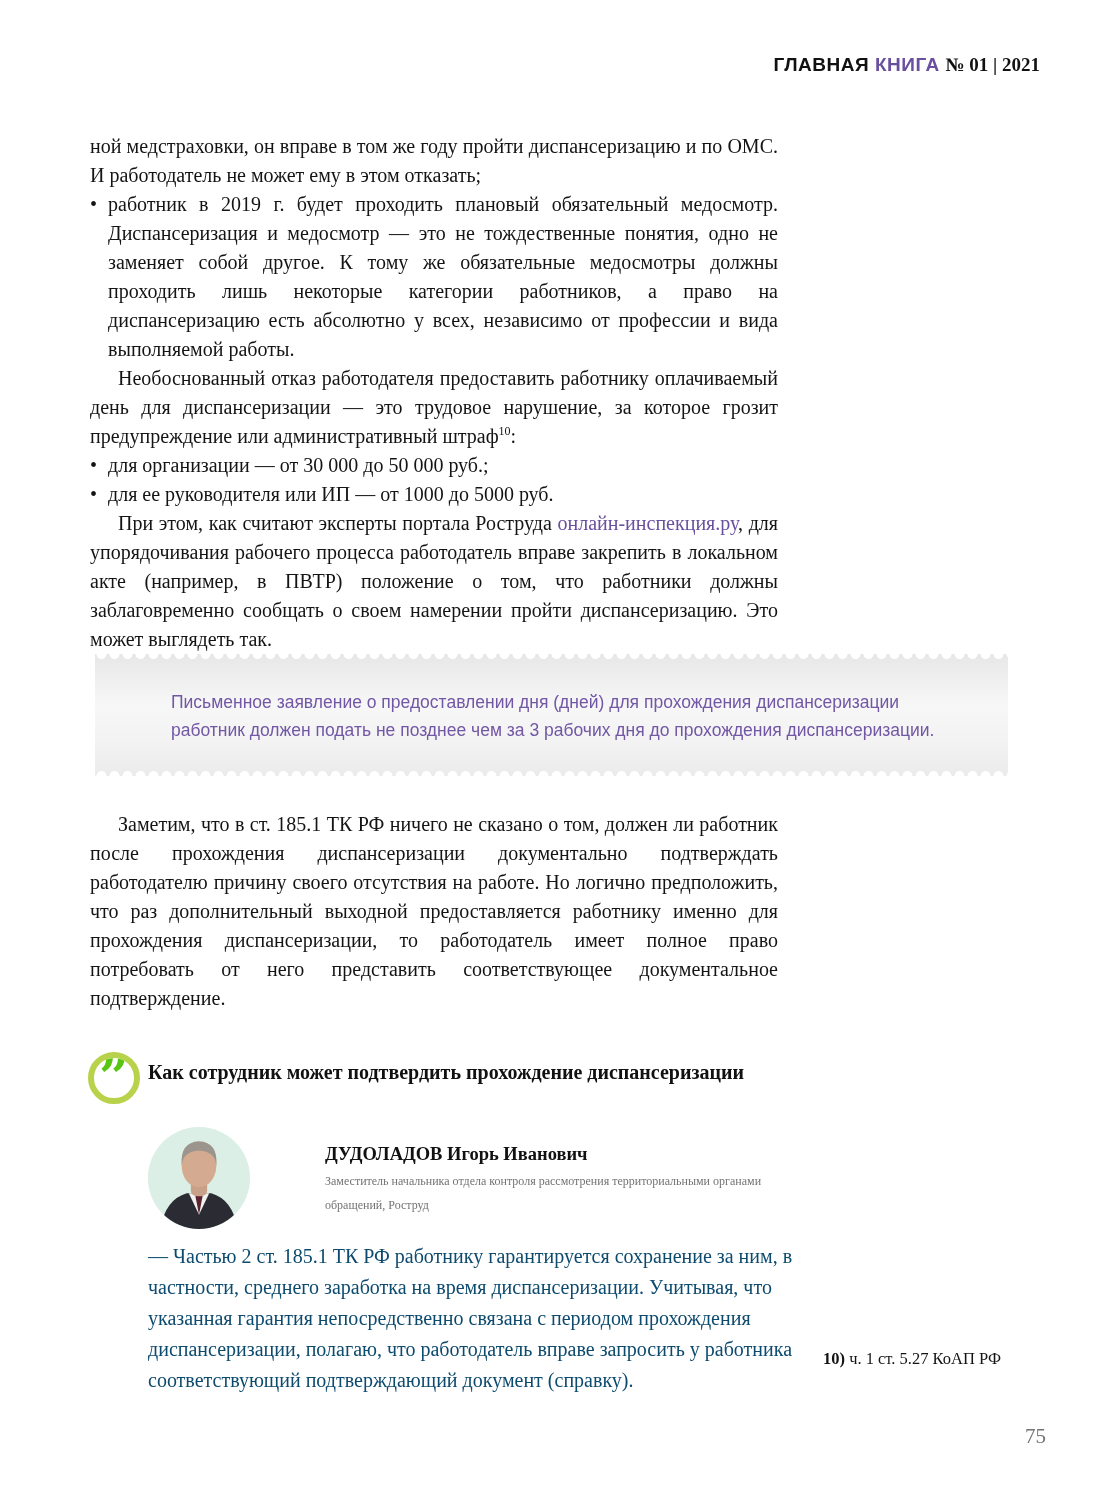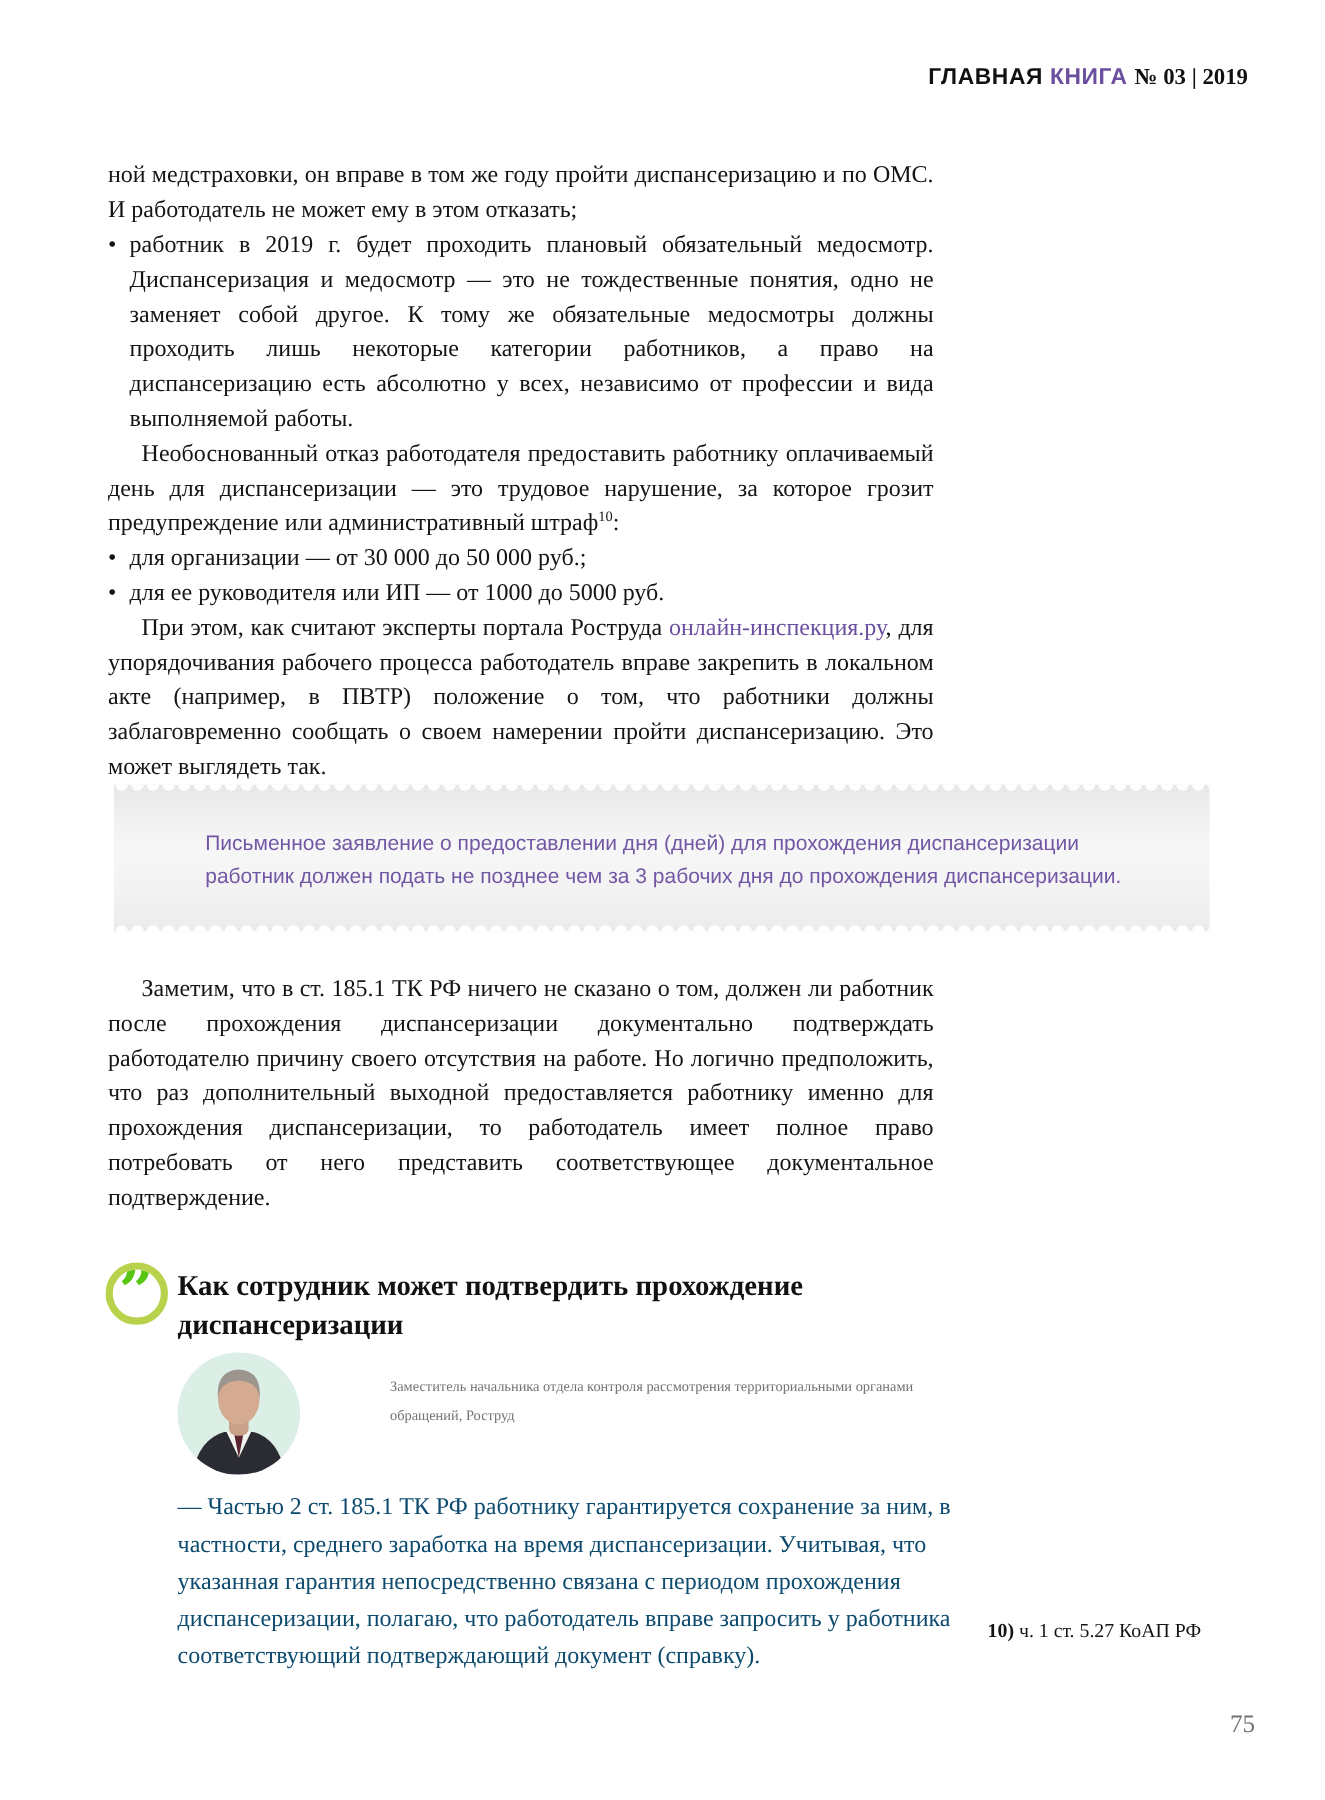--- a/index.html
+++ b/index.html
@@ -38,21 +38,21 @@
   .callout::after{content:"";position:absolute;bottom:0;left:0;width:100%;height:7px;
            background-image:radial-gradient(circle at 6.5px 7px,#fff 4.6px,rgba(255,255,255,0) 5.4px);
            background-size:13px 7px;background-repeat:repeat-x;}
 
   
   .qicon{position:absolute;top:1052px;left:88px;width:40px;height:40px;border-radius:50%;
          border:6px solid #b9d24b;background:#fff;text-align:center;overflow:hidden;}
   .qicon .glyph{display:block;font-family:"DejaVu Serif",serif;font-weight:bold;
          font-size:52px;line-height:62px;color:#58c513;margin-top:-12px;}
   .qheading{position:absolute;top:1056px;left:148px;width:620px;
-         font-weight:bold;font-size:24px;line-height:33px;color:#111;}
+         font-weight:bold;font-size:20px;line-height:33px;color:#111;}
 
   .avatar{position:absolute;top:1127px;left:148px;width:102px;height:102px;border-radius:50%;
           overflow:hidden;background:#dcefe6;}
   .expert{position:absolute;top:1141px;left:325px;width:440px;}
   .expert .name{font-weight:bold;font-size:18.5px;line-height:26px;color:#111;margin:0;}
   .expert .role{font-size:12px;line-height:24px;color:#737373;margin:2px 0 0 0;}
 
   .quote{position:absolute;top:1241px;left:148px;width:652px;
          font-size:20px;line-height:31px;color:#0c4a6e;text-align:left;}
 
@@ -62,21 +62,21 @@
   .pagenum{position:absolute;top:1424px;right:58px;font-size:21px;color:#737373;}
 </style>
 </head>
 <body>
 
 <div class="page">
 
   <div class="header">
     <span>ГЛАВНАЯ</span>
     <span class="accent">КНИГА</span>
-    <span class="issue">№ 03 | 2019</span>
+    <span class="issue">№ 01 | 2021</span>
   </div>
 
   <div class="copy block1">
     <p>ной медстраховки, он вправе в том же году пройти диспансеризацию и по ОМС. И работодатель не может ему в этом отказать;</p>
     <ul class="plain">
       <li>
         <span class="marker">•</span>
         <span>работник в 2019 г. будет проходить плановый обязательный медосмотр. Диспансеризация и медосмотр — это не тождественные понятия, одно не заменяет собой другое. К тому же обязательные медосмотры должны проходить лишь некоторые категории работников, а право на диспансеризацию есть абсолютно у всех, независимо от профессии и вида выполняемой работы.</span>
       </li>
     </ul>
@@ -112,20 +112,21 @@
       <circle cx="50" cy="50" r="50" fill="#dcefe6"></circle>
       <path d="M12 100 Q17 71 38 65 L62 65 Q83 71 88 100 Z" fill="#2b2b33"></path>
       <path d="M40 65 L50 86 L60 65 Z" fill="#f2f2ef"></path>
       <path d="M46.5 68 L50 86 L53.5 68 L50 64 Z" fill="#5a2430"></path>
       <rect x="42" y="50" width="16" height="18" rx="6" fill="#c9a188"></rect>
       <ellipse cx="50" cy="38" rx="17" ry="21" fill="#d4ab90"></ellipse>
       <path d="M33 38 Q31 15 50 14 Q69 15 67 38 Q66 24 50 23 Q34 24 33 38 Z" fill="#9b958d"></path>
     </svg>
   </div>
   <div class="expert">
+    <p class="name">ДУДОЛАДОВ Игорь Иванович</p>
     <p class="role">Заместитель начальника отдела контроля рассмотрения территориальными органами обращений, Роструд</p>
   </div>
 
   <div class="quote">— Частью 2 ст. 185.1 ТК РФ работнику гарантируется сохранение за ним, в частности, среднего заработка на время диспансеризации. Учитывая, что указанная гарантия непосредственно связана с периодом прохождения диспансеризации, полагаю, что работодатель вправе запросить у работника соответствующий подтверждающий документ (справку).</div>
 
   <div class="footnote">
     <span class="fnmark">10)</span><span> ч. 1 ст. 5.27 КоАП РФ</span>
   </div>
 
   <div class="pagenum">75</div>

